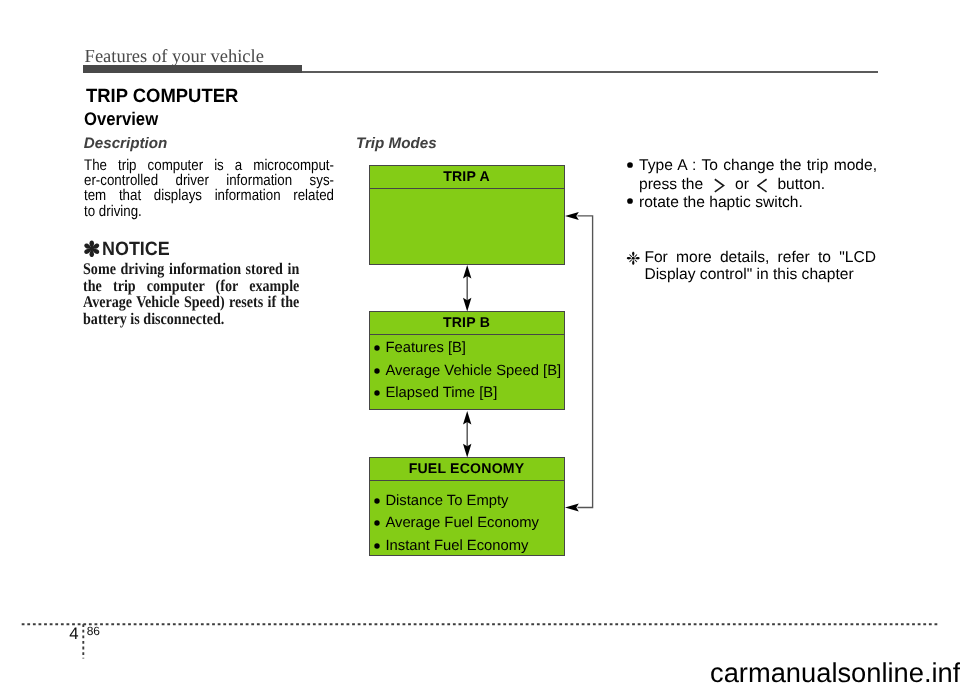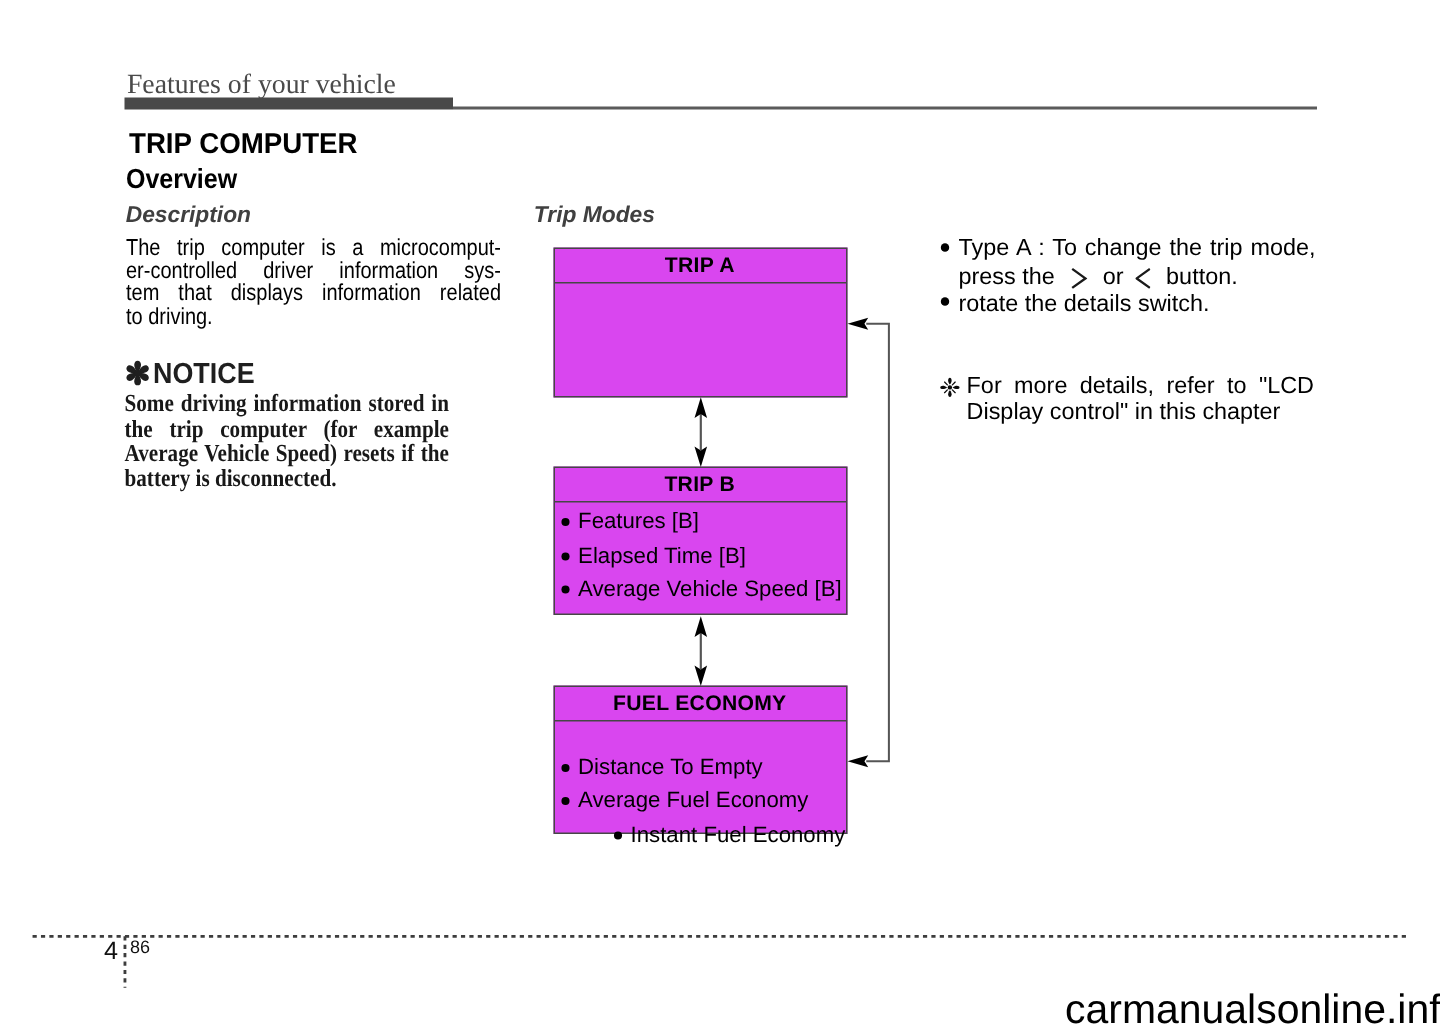--- a/index.html
+++ b/index.html
@@ -19,21 +19,21 @@
   .jline{display:block;white-space:nowrap;}
   .jblock{position:absolute;font-size:15.4px;color:#000;transform:scaleX(0.866);transform-origin:left top;}
   .just{display:block;text-align:justify;text-align-last:justify;white-space:normal;}
 
   .notice-h{position:absolute;left:82.5px;top:238.8px;white-space:nowrap;}
   .notice-sym{position:absolute;left:0.5px;top:1.2px;}
   .notice-title-txt{display:inline-block;margin-left:19.6px;font-size:19.3px;font-weight:bold;color:#1f1f1f;transform:scaleX(0.93);transform-origin:left center;}
   .notice-body{position:absolute;left:83.4px;top:261.3px;font-family:"Liberation Serif",serif;font-weight:bold;font-size:16.3px;color:#181818;}
 
   
-  .box{position:absolute;border:1.3px solid #464646;box-sizing:border-box;background:#d946ef;}
+  .box{position:absolute;border:1.3px solid #464646;box-sizing:border-box;background:#84cc16;}
   .box-h{font-size:14.1px;font-weight:bold;text-align:center;border-bottom:1.3px solid #464646;box-sizing:border-box;display:flex;align-items:center;justify-content:center;letter-spacing:.2px;}
   .box-body{padding:0;}
   .box-li{font-size:14.8px;display:flex;align-items:center;padding-left:4.9px;white-space:nowrap;}
   .box-li .bd{margin-right:5px;flex:0 0 auto;}
   .diag-svg{position:absolute;left:0;top:0;width:960px;height:689px;pointer-events:none;}
 
   
   .rc-bullet{position:absolute;font-size:15.6px;}
   .rc-dot{position:absolute;left:1px;top:4.7px;}
   .rc-note-sym{position:absolute;left:4px;top:2px;}
@@ -108,46 +108,46 @@
           <div class="box-li" style="height:22.6px;">
             <svg class="bd" width="6" height="6" viewBox="0 0 6 6">
               <circle cx="3" cy="3" r="2.7" fill="#000"></circle>
             </svg>
             <span>Features [B]</span>
           </div>
           <div class="box-li" style="height:22.6px;">
             <svg class="bd" width="6" height="6" viewBox="0 0 6 6">
               <circle cx="3" cy="3" r="2.7" fill="#000"></circle>
             </svg>
+            <span>Average Vehicle Speed [B]</span>
+          </div>
+          <div class="box-li" style="height:22.6px;">
+            <svg class="bd" width="6" height="6" viewBox="0 0 6 6">
+              <circle cx="3" cy="3" r="2.7" fill="#000"></circle>
+            </svg>
             <span>Elapsed Time [B]</span>
-          </div>
-          <div class="box-li" style="height:22.6px;">
-            <svg class="bd" width="6" height="6" viewBox="0 0 6 6">
-              <circle cx="3" cy="3" r="2.7" fill="#000"></circle>
-            </svg>
-            <span>Average Vehicle Speed [B]</span>
           </div>
         </div>
       </div>
       <div class="box" style="left:368.5px;top:457px;width:196px;height:99px;">
         <div class="box-h" style="height:22.5px;padding-bottom:2px;">FUEL ECONOMY</div>
-        <div class="box-body" style="padding-top:20px;">
+        <div class="box-body" style="padding-top:9px;">
           <div class="box-li" style="height:22.6px;">
             <svg class="bd" width="6" height="6" viewBox="0 0 6 6">
               <circle cx="3" cy="3" r="2.7" fill="#000"></circle>
             </svg>
             <span>Distance To Empty</span>
           </div>
           <div class="box-li" style="height:22.6px;text-align:center;">
             <svg class="bd" width="6" height="6" viewBox="0 0 6 6">
               <circle cx="3" cy="3" r="2.7" fill="#000"></circle>
             </svg>
             <span>Average Fuel Economy</span>
           </div>
-          <div class="box-li" style="height:22.6px;justify-content:flex-end;">
+          <div class="box-li" style="height:22.6px;">
             <svg class="bd" width="6" height="6" viewBox="0 0 6 6">
               <circle cx="3" cy="3" r="2.7" fill="#000"></circle>
             </svg>
             <span>Instant Fuel Economy</span>
           </div>
         </div>
       </div>
     </div>
   <svg class="diag-svg" viewBox="0 0 960 689">
 
@@ -182,21 +182,21 @@
             </svg> or <svg class="chev chev-l" viewBox="0 0 11 15.2" width="10.4" height="15.2">
               <path d="M10.15 0.9 L0.85 7.6 L10.15 14.3" fill="none" stroke="#1a1a1a" stroke-width="1.7" stroke-linecap="butt" stroke-linejoin="miter"></path>
             </svg> button.</div>
         </div>
       </div>
       <div class="rc-bullet" style="left:626px;top:193.5px;width:251px;line-height:17.2px;">
         <svg class="rc-dot" width="6" height="6" viewBox="0 0 6 6">
           <circle cx="3" cy="3" r="2.85" fill="#000"></circle>
         </svg>
         <div style="padding-left:13px;">
-          <div class="jline">rotate the details switch.</div>
+          <div class="jline">rotate the haptic switch.</div>
         </div>
       </div>
       <div class="rc-bullet" style="left:621.5px;top:249px;width:254.5px;line-height:17.2px;">
         <svg class="rc-note-sym" width="14.5" height="14.5" viewBox="0 0 24 24">
           <g fill="#0a0a0a">
             <g transform="rotate(0 12 12)">
               <path d="M12 8.9 C10.6 7.4 10.1 5.6 10.1 4.3 C10.1 2.5 10.9 1.4 12 1.4 C13.1 1.4 13.9 2.5 13.9 4.3 C13.9 5.6 13.4 7.4 12 8.9 Z"></path>
             </g>
             <g transform="rotate(90 12 12)">
               <path d="M12 8.9 C10.6 7.4 10.1 5.6 10.1 4.3 C10.1 2.5 10.9 1.4 12 1.4 C13.1 1.4 13.9 2.5 13.9 4.3 C13.9 5.6 13.4 7.4 12 8.9 Z"></path>

